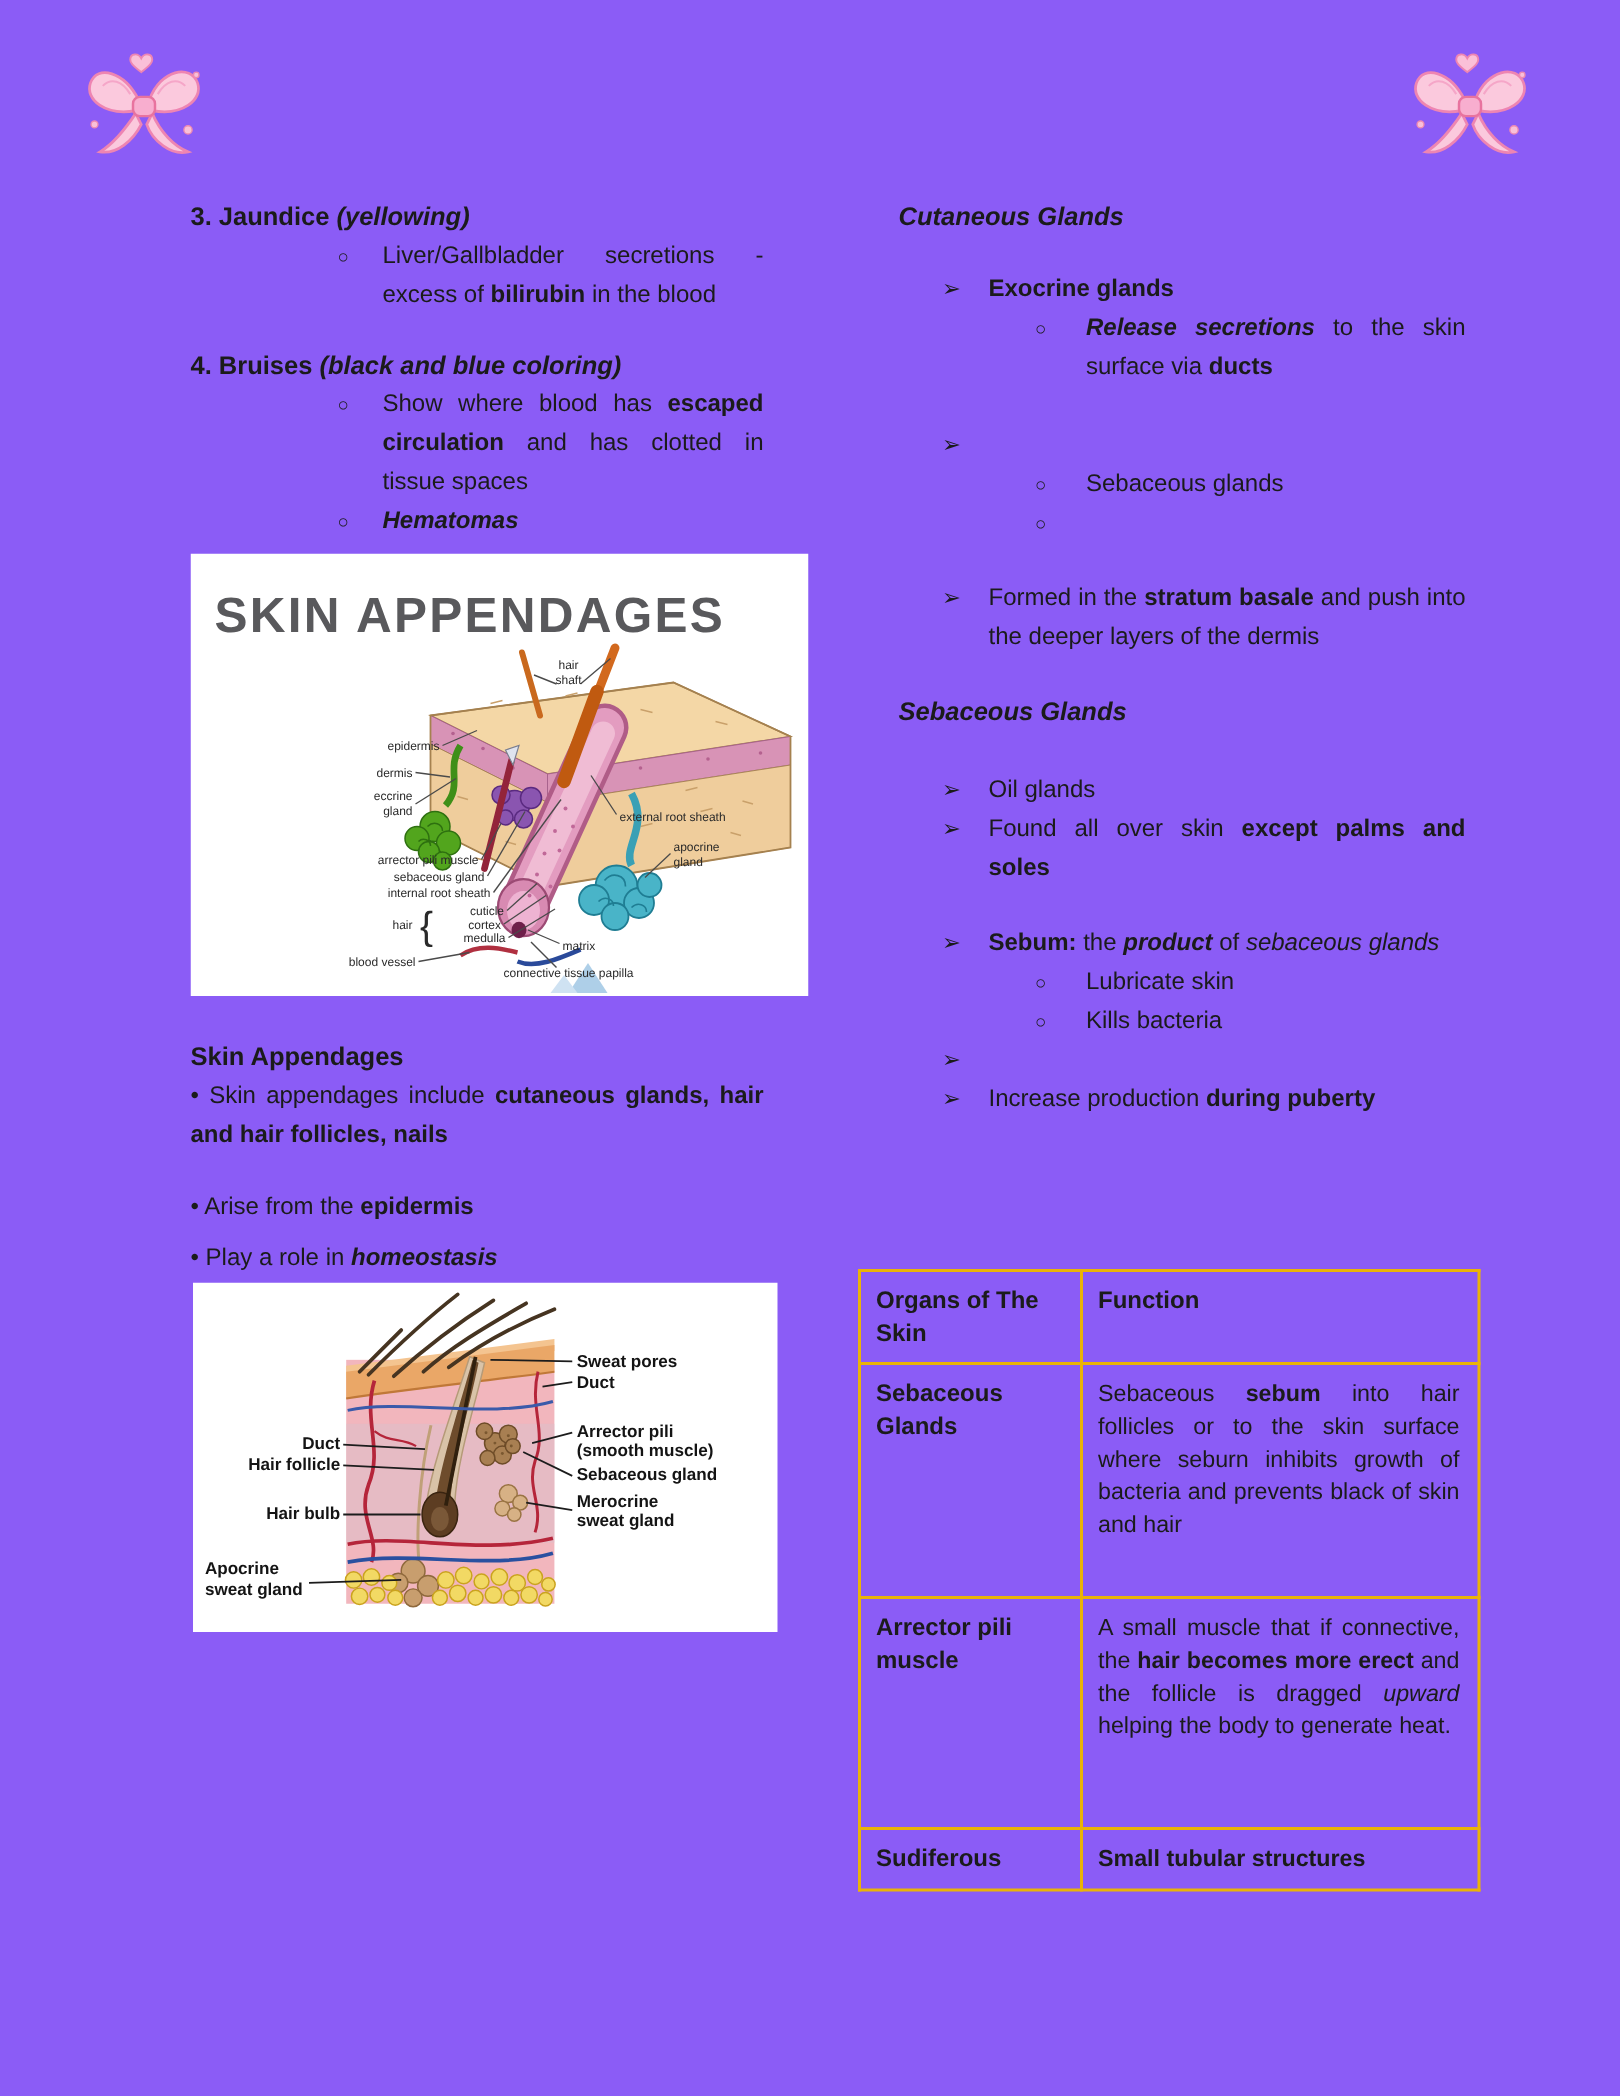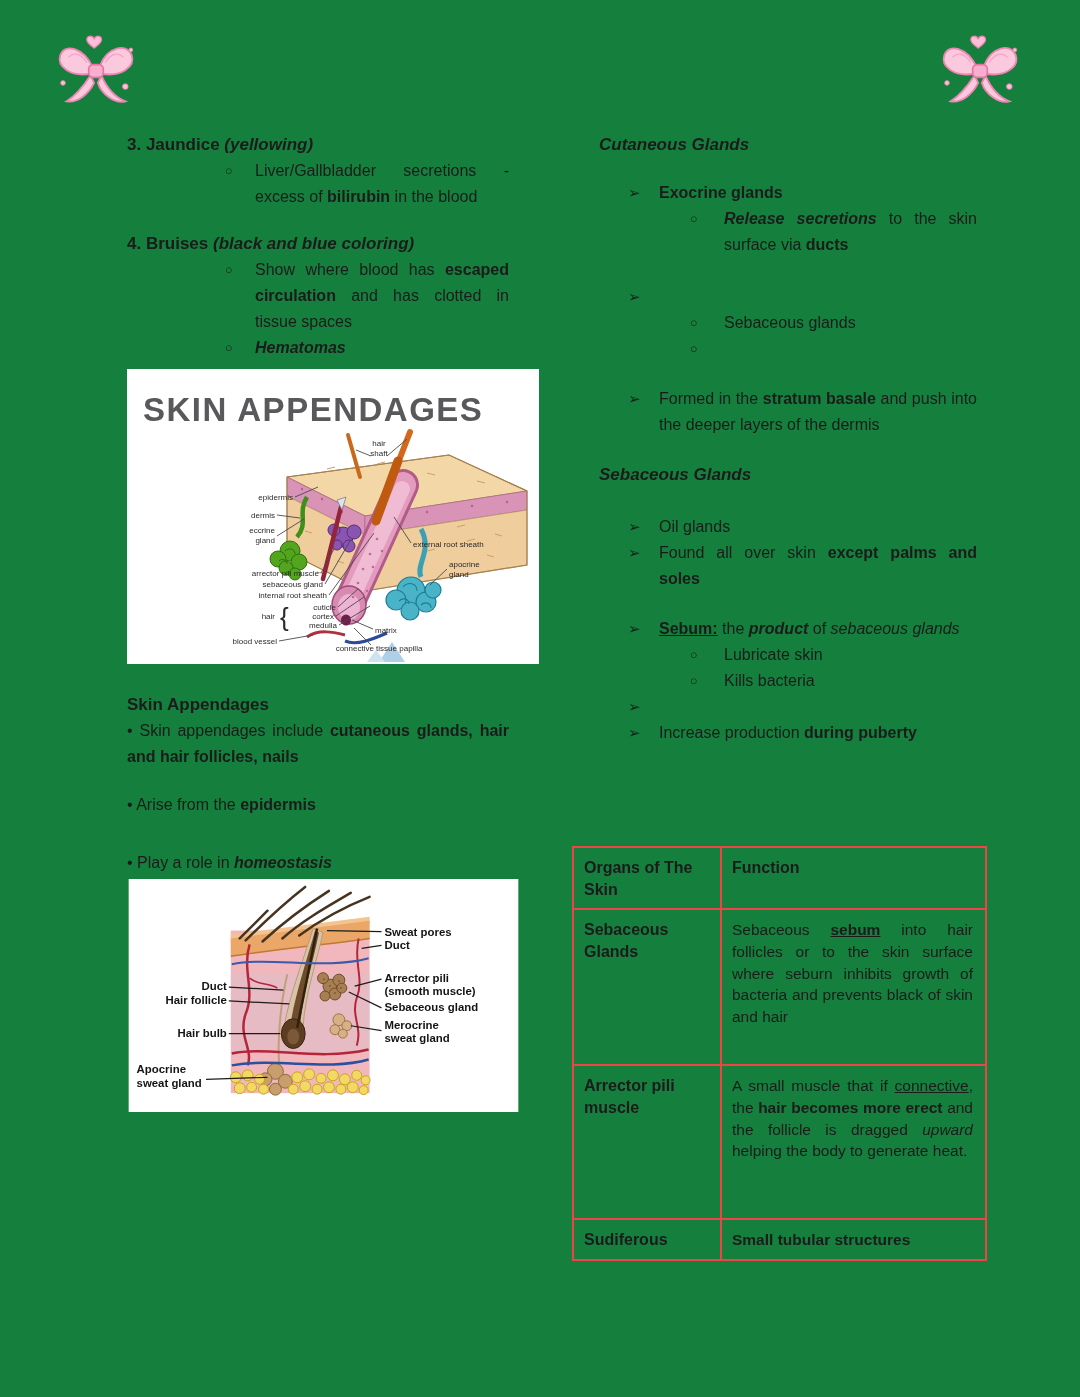--- a/index.html
+++ b/index.html
@@ -1,43 +1,43 @@
 <!DOCTYPE html>
 <html><head>
 <meta charset="utf-8">
 <style>
   html,body{margin:0;padding:0;background:#ffffff;}
   body{font-family:"Liberation Sans","DejaVu Sans",sans-serif;color:#1b1b1b;}
-  .page{position:relative;width:1080px;height:1397px;background:#15803d;overflow:hidden;}
+  .page{position:relative;width:1080px;height:1397px;background:#8b5cf6;overflow:hidden;}
   .bow{position:absolute;width:88px;height:86px;}
   .bow-l{left:52px;top:28px;}
   .bow-r{left:936px;top:28px;}
   .col{position:absolute;font-size:16px;line-height:26px;}
   .col-left{left:127px;top:132px;width:382px;}
   .col-right{left:599px;top:132px;width:378px;}
   .h{font-size:17px;line-height:26px;}
   .row{display:flex;align-items:flex-start;}
   .m{flex:none;line-height:26px;}
   .c{margin-left:98px;width:30px;font-size:12.5px;}
   .ar{margin-left:29px;width:31px;font-size:15px;}
   .c2{margin-left:91px;width:34px;font-size:12.5px;}
   .t{flex:1;}
   .just{text-align:justify;}
   .b{font-weight:bold;}
   .i{font-style:italic;}
-  .u{text-decoration:underline;margin-top:31px;}
+  .u{margin-top:31px;}
   .fig1{display:block;width:412px;height:295px;margin-top:8px;}
   .fig2{display:block;width:393px;height:233px;margin-top:3px;}
   svg text{font-family:"Liberation Sans","DejaVu Sans",sans-serif;}
   .d1label{font-size:8px;fill:#2a2a2a;}
   .d2label{font-size:11.5px;font-weight:bold;fill:#141414;}
   .lead{stroke:#4a4a4a;stroke-width:0.9;fill:none;}
   .lead2{stroke:#1c1c1c;stroke-width:1.2;fill:none;}
   table.organ{position:absolute;left:572px;top:846px;border-collapse:collapse;table-layout:fixed;width:413px;font-size:15.5px;line-height:21.8px;}
-  table.organ td{border:2px solid #ef4444;vertical-align:top;padding:9px 12px 6px 10px;}
+  table.organ td{border:2px solid #eab308;vertical-align:top;padding:9px 12px 6px 10px;}
   .organ-cell{font-weight:bold;font-size:16px;line-height:22px;}
   .header-cell{font-weight:bold;font-size:16px;line-height:22px;}
   .func-cell{text-align:justify;}
 </style>
 </head>
 <body>
 
 <div class="page">
 
   <svg class="bow bow-l" viewBox="0 0 96 90">
@@ -214,21 +214,21 @@
         <text x="252" y="282" text-anchor="middle">connective tissue papilla</text>
         <text x="286" y="178">external root sheath</text>
         <text x="322" y="198">apocrine</text>
         <text x="322" y="208">gland</text>
       </g>
     </svg>
 
     <div class="h" style="margin-top:28px;"><span class="b">Skin Appendages</span></div>
     <div class="just"><span>•  Skin appendages include </span><span class="b">cutaneous glands, hair and hair follicles, nails</span></div>
     <div style="margin-top:22px;"><span>• Arise from the </span><span class="b">epidermis</span></div>
-    <div style="margin-top:32px;"><span>• Play a role in </span><span class="b i">homeostasis</span></div>
+    <div style="margin-top:8px;"><span>• Play a role in </span><span class="b i">homeostasis</span></div>
 
     <svg class="fig2" viewBox="0 0 393 235">
       <rect x="0" y="0" width="393" height="235" fill="#ffffff"></rect>
       <g>
         <rect x="103" y="52" width="140" height="164" fill="#f2b6bd"></rect>
         <rect x="103" y="95" width="140" height="80" fill="#d8c0cc" opacity="0.45"></rect>
         <polygon points="103,56 243,38 243,46 103,64" fill="#f4c490"></polygon>
         <polygon points="103,60 243,42 243,60 103,78" fill="#eaa767"></polygon>
         <path d="M103,78 C140,72 200,66 243,60" stroke="#c07838" stroke-width="1.5" fill="none"></path>
         <g stroke="#463421" stroke-width="2.5" fill="none" stroke-linecap="round">

